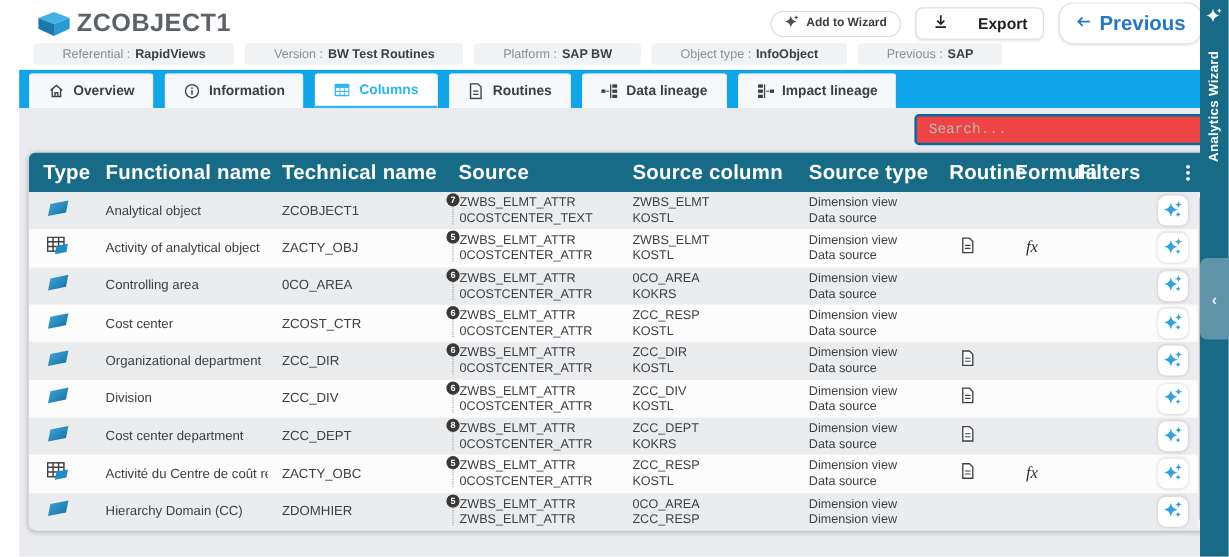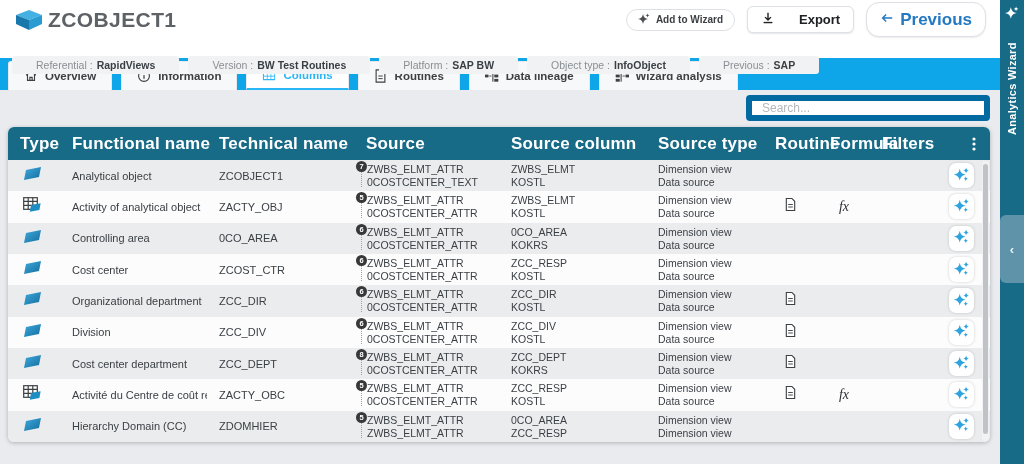--- a/index.html
+++ b/index.html
@@ -12,52 +12,52 @@
   .rail-sparkle { position:absolute; top:6px; left:50%; transform:translateX(-50%); width:14px; height:14px; }
   .rail-label { position:absolute; top:24px; left:0; width:24px; height:130px;
                 writing-mode:vertical-rl; transform:rotate(180deg);
                 color:#fff; font-size:11px; font-weight:700; letter-spacing:.3px;
                 display:flex; align-items:center; justify-content:center; white-space:nowrap; }
   .rail-tab { position:absolute; top:215px; right:0; width:24px; height:68px; background:#5e93aa;
               border-radius:6px 0 0 6px; color:#eaf3f7; font-size:13px; font-weight:700;
               display:flex; align-items:center; justify-content:center; cursor:pointer; }
 
   
-  .main { position:absolute; left:0; top:0; width:1000px; height:464px; }
+  .main { position:absolute; left:16px; top:0; width:1000px; height:464px; }
 
   .topbar { height:58px; background:#fff; position:relative; }
   .title-row { display:flex; align-items:center; padding:5px 14px 0 12px; height:34px; }
   .cube { width:34px; height:24px; flex:0 0 auto; }
   .page-title { font-size:21px; font-weight:700; color:#5d6267; letter-spacing:.4px; margin-left:2px; }
   .top-actions { margin-left:auto; display:flex; align-items:center; gap:12px; }
   .btn { display:inline-flex; align-items:center; gap:6px; background:#fff; border:1px solid #dde1e5;
          cursor:pointer; font-family:inherit; }
   .btn-wizard { height:22px; border-radius:12px; padding:0 11px; font-size:10px; font-weight:700; color:#3c4043; }
   .btn-export { height:27px; border-radius:6px; padding:0 13px; font-size:13px; font-weight:700; color:#202124;
                 box-shadow:0 1px 2px rgba(0,0,0,.10);gap:24px; }
   .btn-previous { height:35px; border-radius:13px; padding:0 13px; font-size:17px; font-weight:700; color:#2479c2;
                   box-shadow:0 1px 2px rgba(0,0,0,.08); }
   .meta-row { display:flex; gap:9px; padding:2px 0 0 12px; }
-  .chip { background:#f1f2f3; border-radius:3px; padding:3px 24px; font-size:10.5px; display:flex; gap:4px; white-space:nowrap;margin-top:20px; }
+  .chip { background:#f1f2f3; border-radius:3px; padding:3px 24px; font-size:10.5px; display:flex; gap:4px; white-space:nowrap; }
   .chip .lbl { color:#8a8f94; }
   .chip .val { color:#3a3f44; font-weight:700; }
 
   
   .tabs { height:32px; background:#0ea5e9; display:flex; align-items:flex-end; padding-left:8px; gap:9px; }
   .tab { height:29px; display:inline-flex; align-items:center; gap:7px; padding:0 15px;
          background:#f7f8fa; border:1px solid #e7e9ec; border-bottom:none; border-radius:3px 3px 0 0;
          font-size:11.5px; font-weight:700; color:#3c4043; cursor:pointer; }
   .tab .t-icon { width:14px; height:14px; display:inline-flex; }
   .tab.active { background:#fff; color:#29b6f6; border-bottom:2px solid #29b6f6; }
 
   
   .content { position:relative; height:374px; background:#e9ebef; }
   .search-wrap { position:absolute; top:5px; right:10px; width:244px; height:26px; }
-  .search-input { width:100%; height:100%; border:6px solid #0369a1; border-radius:4px; background:#ffffff;
-                  padding:0 10px; font-size:12px; color:#333; font-family:Liberation Sans, sans-serif; outline:none; }
+  .search-input { width:100%; height:100%; border:2px solid #0369a1; border-radius:4px; background:#ef4444;
+                  padding:0 10px; font-size:12px; color:#333; font-family:Liberation Mono, monospace; outline:none; }
   .search-input::placeholder { color:#b4b8bc; }
 
   .table { position:absolute; left:8px; top:37px; width:982px; height:315px; border-radius:6px;
            background:#fff; box-shadow:0 1px 4px rgba(0,0,0,.25); overflow:hidden; }
   .grid-row { display:grid; grid-template-columns:52px 147px 147px 145px 147px 117px 55px 52px 60px 1fr; }
   .thead { height:33px; background:#176b87; color:#fff; align-items:center; position:relative; }
   .th { font-size:17px; font-weight:700; padding-left:12px; letter-spacing:.2px; white-space:nowrap; }
   .kebab { position:absolute; right:9px; top:50%; transform:translateY(-50%); width:14px; height:16px; cursor:pointer; }
   .tbody { height:282px; display:flex; flex-direction:column; }
   .row { flex:1 1 auto; min-height:0; position:relative; }
@@ -207,21 +207,21 @@
           <span class="t-icon">
             <svg width="16" height="14" viewBox="0 0 16 14">
               <rect x="0.8" y="0.5" width="4.6" height="3.2" fill="#3c4043"></rect>
               <rect x="0.8" y="5.4" width="4.6" height="3.2" fill="#3c4043"></rect>
               <rect x="0.8" y="10.3" width="4.6" height="3.2" fill="#3c4043"></rect>
               <rect x="6.4" y="0.5" width="1.2" height="13" fill="#3c4043"></rect>
               <rect x="8.6" y="6.5" width="2.6" height="1" fill="#3c4043"></rect>
               <rect x="12" y="5.4" width="4" height="3.2" fill="#3c4043"></rect>
             </svg>
           </span>
-          <span>Wizard analysis</span>
+          <span>Impact lineage</span>
         </div>
       </nav>
 
     <div class="content">
       <div class="search-wrap">
         <input class="search-input" type="text" placeholder="Search..." style="">
       </div>
 
       <div class="table">
         <div class="thead grid-row" id="tableHead">

